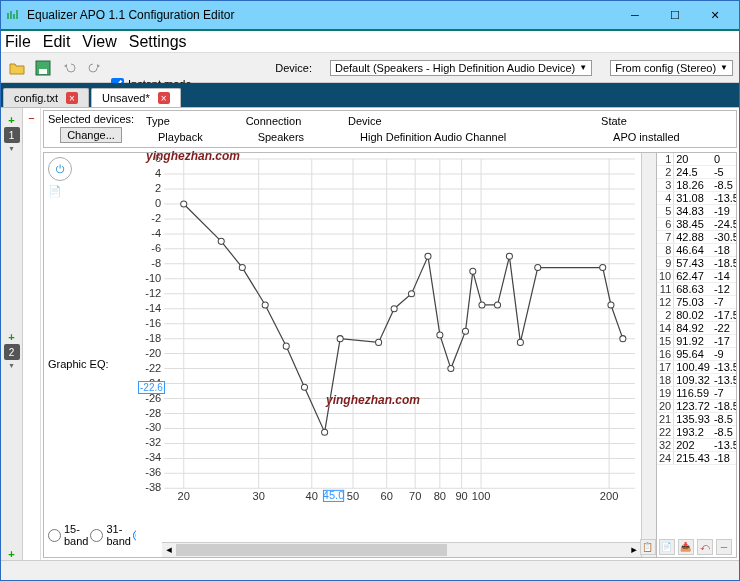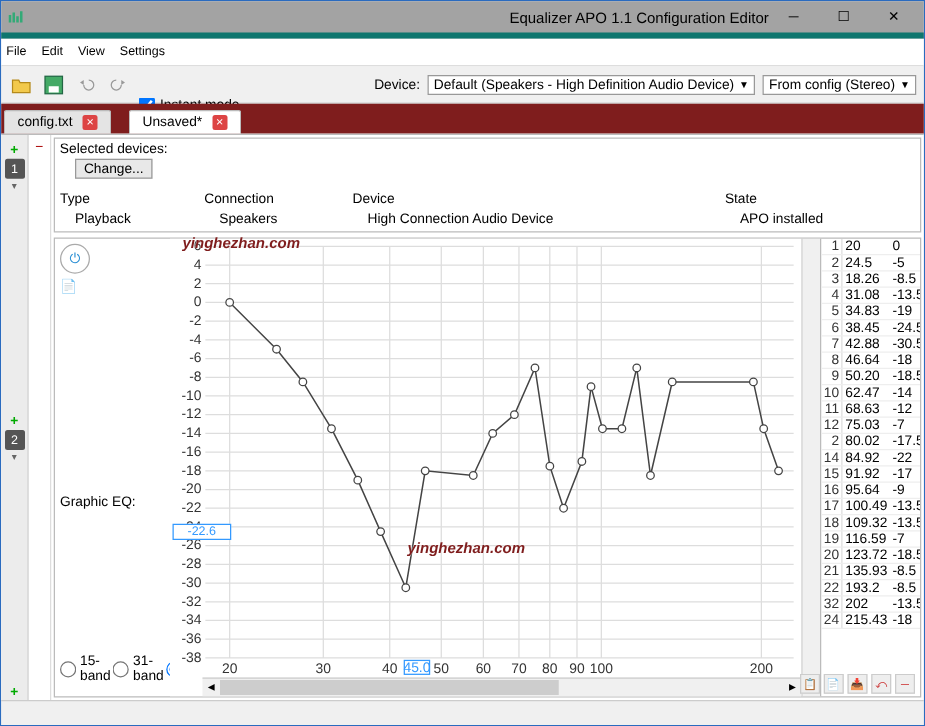--- a/index.html
+++ b/index.html
@@ -1,43 +1,43 @@
 <!DOCTYPE html>
 <html><head>
 <meta charset="utf-8">
 <style>
   * { box-sizing: border-box; margin: 0; padding: 0; font-family: "Segoe UI", Tahoma, sans-serif; font-size: 11px; }
   body { width: 740px; height: 581px; background: #555; }
   .window { width: 740px; height: 581px; background: #f0f0f0; display: flex; flex-direction: column; border: 1px solid #2a6bbf; }
-  .titlebar { height: 30px; background: #a3a3a3; display: flex; align-items: center; padding: 0 4px; border-bottom: 5px solid #0f766e; text-align: right; }
+  .titlebar { height: 30px; background: #7dd3fc; display: flex; align-items: center; padding: 0 4px; border-bottom: 2px solid #0f766e; }
   .titlebar .icon { width: 16px; height: 16px; margin-right: 6px; }
   .titlebar .title { flex: 1; font-size: 12px; }
   .winbtn { width: 40px; height: 28px; display: flex; align-items: center; justify-content: center; }
   .menubar { height: 22px; background: #fff; display: flex; align-items: center; padding: 0 4px; gap: 12px; border-bottom: 1px solid #ddd; }
-  .menubar span { font-size: 10px; }
+  .menubar span { font-size: 16px; }
   .toolbar { height: 30px; background: #f0f0f0; display: flex; align-items: center; padding: 2px 6px; gap: 6px; border-bottom: 1px solid #ccc; }
   .tbicon { width: 20px; height: 20px; display:flex;align-items:center;justify-content:center; }
   .instant-wrap { display:flex; align-items:center; gap:4px;margin-top:33px; }
   .spacer { flex: 1; }
   .lbl { font-size: 11px; }
-  .combo { border: 1px solid #999; background: #fff; padding: 1px 4px; font-size: 11px; display:flex; align-items:center; gap:4px;}
+  .combo { border: 1px solid #999; background: #fff; padding: 1px 4px; font-size: 11px; display:flex; align-items:center; gap:4px;margin-left:12px;}
   .combo .tri { font-size:8px; }
-  .tabbar { height: 24px; background: #7f1d1d; display: flex; align-items: flex-end; padding: 0 2px; gap: 12px; }
+  .tabbar { height: 24px; background: #0c4a6e; display: flex; align-items: flex-end; padding: 0 2px; }
   .tab { padding: 3px 10px; border: 1px solid #bbb; border-bottom:none; background: #fff; margin-right: 2px; font-size:11px; display:flex; align-items:center; gap:4px; border-radius:2px 2px 0 0;}
   .tab.inactive { background:#e4e4e4; }
   .tab .closex { color:#888; font-size:10px; margin-left:4px; background:#d44; color:#fff; width:12px; height:12px; display:flex;align-items:center;justify-content:center; border-radius:2px;}
   .content { flex:1; display:flex; background:#fff; border-top:1px solid #bbb;}
   .leftcol { width: 22px; background: #ececec; border-right:1px solid #ccc; display:flex; flex-direction:column; align-items:center; padding-top:2px;}
   .leftcol .num { width:16px; height:16px; background:#555; color:#fff; display:flex;align-items:center;justify-content:center; font-size:10px; margin:1px 0; border-radius:2px;}
   .leftcol .dd { font-size:8px; color:#666; }
   .leftcol .plus { color:#0a0; font-weight:bold; margin-top:4px;}
   .leftcol-spacer { flex:1; }
   .midcol { width:18px; background:#fff; border-right:1px solid #ddd; display:flex; flex-direction:column; align-items:center;}
   .rightcontent { flex:1; display:flex; flex-direction:column; }
-  .topbox { border:1px solid #bbb; margin:2px; padding:2px; display:flex; gap:8px;flex-direction:column; }
+  .topbox { border:1px solid #bbb; margin:2px; padding:2px; display:flex; gap:8px; }
   .topbox .leftcell { width:90px; display:flex; flex-direction:column; align-items:center; gap:2px;}
   .powerbtn { width:24px; height:24px; border:1px solid #aaa; border-radius:12px; display:flex;align-items:center;justify-content:center; color:#2a8fd4;}
   .changebtn { border:1px solid #999; padding:1px 6px; background:#e8e8e8;}
   .devtable { flex:1; font-size:11px; }
   .devtable th { text-align:left; font-weight:normal; padding:0 8px 2px 0; }
   .devtable td { padding:0 8px 0 12px; }
   .mainbox { flex:1; border:1px solid #bbb; margin:2px; display:flex; }
   .mainleft { width:92px; display:flex; flex-direction:column; align-items:flex-start; padding:4px;}
   .mainleft .glabel { margin-top:160px; font-size:11px; }
   .bandradios { margin-top:auto; display:flex; flex-direction:row; gap:2px; margin-bottom:6px;}
@@ -49,21 +49,21 @@
   .datacol td { padding:0 2px; border-bottom:1px solid #eee;}
   .datacol td:first-child { width:16px; text-align:right; color:#333; border-right:1px solid #ddd;}
   .bottomicons { position:absolute; right:4px; bottom:2px; display:flex; gap:3px;}
   .bicon { width:16px; height:16px; border:1px solid #ccc; background:#eee; display:flex;align-items:center;justify-content:center; font-size:9px;}
   .status { height:20px; background:#f0f0f0; border-top:1px solid #ccc;}
   .watermark { position:absolute; color:#7f1d1d; font-size:12px; font-weight:bold; font-style:italic; pointer-events:none; text-shadow:0 0 1px #fff; }
   .scrollv { width:15px; background:#f0f0f0; border-left:1px solid #ccc;}
   .scrollh { height:15px; background:#f0f0f0; border-top:1px solid #ccc; display:flex; }
   .scrollh .track { flex:1; position:relative;}
   .scrollh .thumb { position:absolute; left:0; width:60%; top:1px; bottom:1px; background:#cdcdcd;}
-  .yval-edit { position:absolute; border:1px solid #3399ff; background:#fff; color:#3399ff; font-size:10px; padding:0 11px;}
+  .yval-edit { position:absolute; border:1px solid #3399ff; background:#fff; color:#3399ff; font-size:10px; padding:0 1px;}
 </style>
 </head>
 <body>
 
 <div class="window">
 
   <div class="titlebar">
     <span class="icon">
       <svg width="16" height="16">
           <rect x="2" y="6" width="2" height="6" fill="#3a7"></rect>
@@ -164,21 +164,21 @@
           <tbody>
               <tr>
                 <th>Type</th>
                 <th>Connection</th>
                 <th>Device</th>
                 <th>State</th>
               </tr>
           <tr>
                 <td>Playback</td>
                 <td>Speakers</td>
-                <td>High Connection Audio Device</td>
+                <td>High Definition Audio Channel</td>
                 <td>APO installed</td>
               </tr>
         </tbody>
           </table>
       </div>
 
       <div class="mainbox" style="position:relative">
         <div class="mainleft">
           <div class="powerbtn">⏻</div>
           <div style="margin-top:4px">📄</div>
@@ -347,21 +347,21 @@
                   <td>42.88</td>
                   <td>-30.5</td>
                 </tr>
                 <tr>
                   <td>8</td>
                   <td>46.64</td>
                   <td>-18</td>
                 </tr>
                 <tr>
                   <td>9</td>
-                  <td>50.20</td>
+                  <td>57.43</td>
                   <td>-18.5</td>
                 </tr>
                 <tr>
                   <td>10</td>
                   <td>62.47</td>
                   <td>-14</td>
                 </tr>
                 <tr>
                   <td>11</td>
                   <td>68.63</td>

